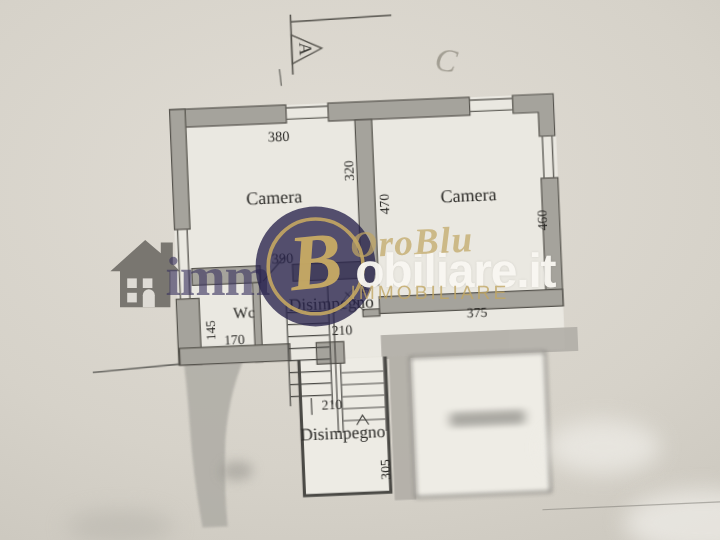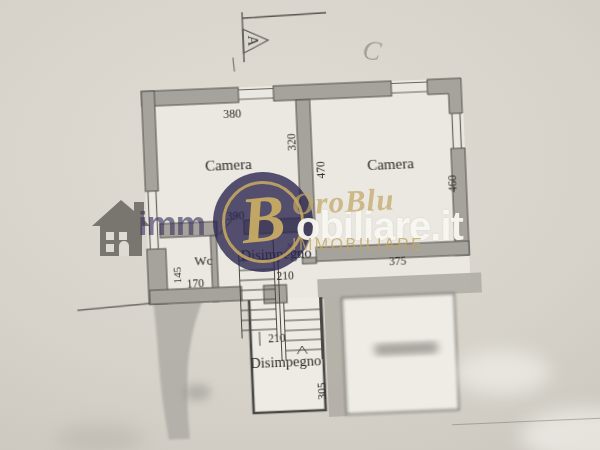--- a/index.html
+++ b/index.html
@@ -16,22 +16,22 @@
     transform:translate(-50%,-50%) rotate(90deg);}
   .hand-c{position:absolute;font-size:27px;font-style:italic;font-weight:300;
     color:#a29e93;transform:translate(-50%,-50%) rotate(12deg);}
   .smudge{position:absolute;border-radius:50%;filter:blur(5px);}
   .blob{position:absolute;border-radius:50%;filter:blur(9px);}
   .br-line{position:absolute;left:452px;top:421px;width:150px;height:0;
     border-top:1.5px solid rgba(120,118,112,.5);transform:rotate(-2.5deg);}
   
   .wm{position:absolute;left:0;top:0;width:600px;height:450px;
     font-family:"Liberation Sans", sans-serif;}
-  .wm-imm{position:absolute;left:138px;top:204px;font-size:34px;font-weight:bold;
-    color:rgba(58,52,95,.62);letter-spacing:-1px;}
+  .wm-imm{position:absolute;left:138px;top:204px;font-size:46px;font-weight:bold;
+    color:rgba(58,52,95,.62);letter-spacing:-1px;font-family:Liberation Serif, serif;}
   .wm-big{position:absolute;left:296px;top:204px;font-size:40px;font-weight:bold;
     color:rgba(250,248,242,.95);letter-spacing:-1px;text-shadow:0 0 2px rgba(90,88,80,.15);}
   .wm-circle{position:absolute;left:213px;top:172px;width:100px;height:100px;
     border-radius:50%;background:rgba(40,35,76,.78);}
   .wm-circle::after{content:"";position:absolute;inset:9px;border-radius:50%;
     border:3px solid rgba(196,167,98,.9);}
   .wm-b{position:absolute;left:50%;top:50%;font-family:"Liberation Serif",serif;
     font-style:italic;font-weight:bold;font-size:66px;color:rgba(200,171,100,.95);
     transform:translate(-50%,-54%) rotate(-6deg);}
   .wm-script{position:absolute;left:292px;top:184px;font-family:"Liberation Serif",serif;

